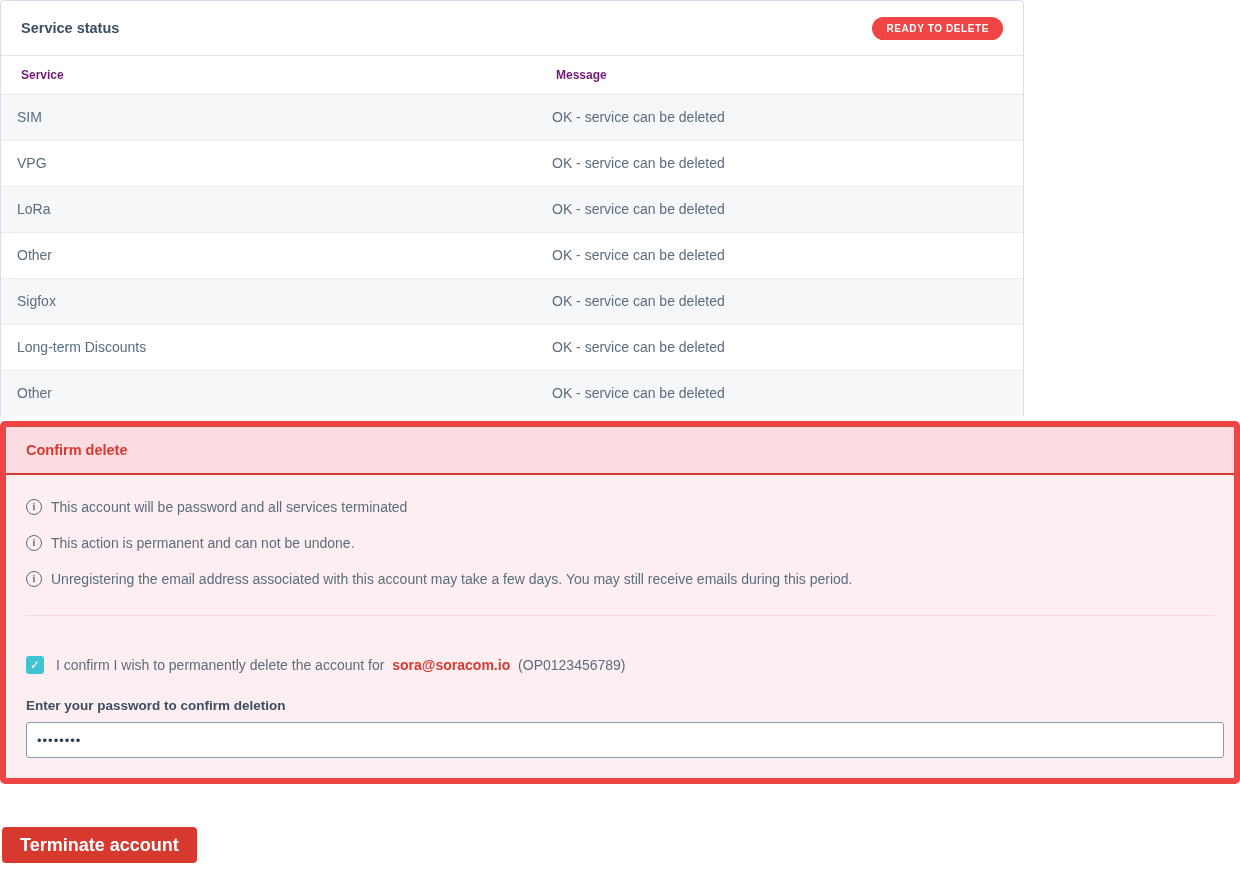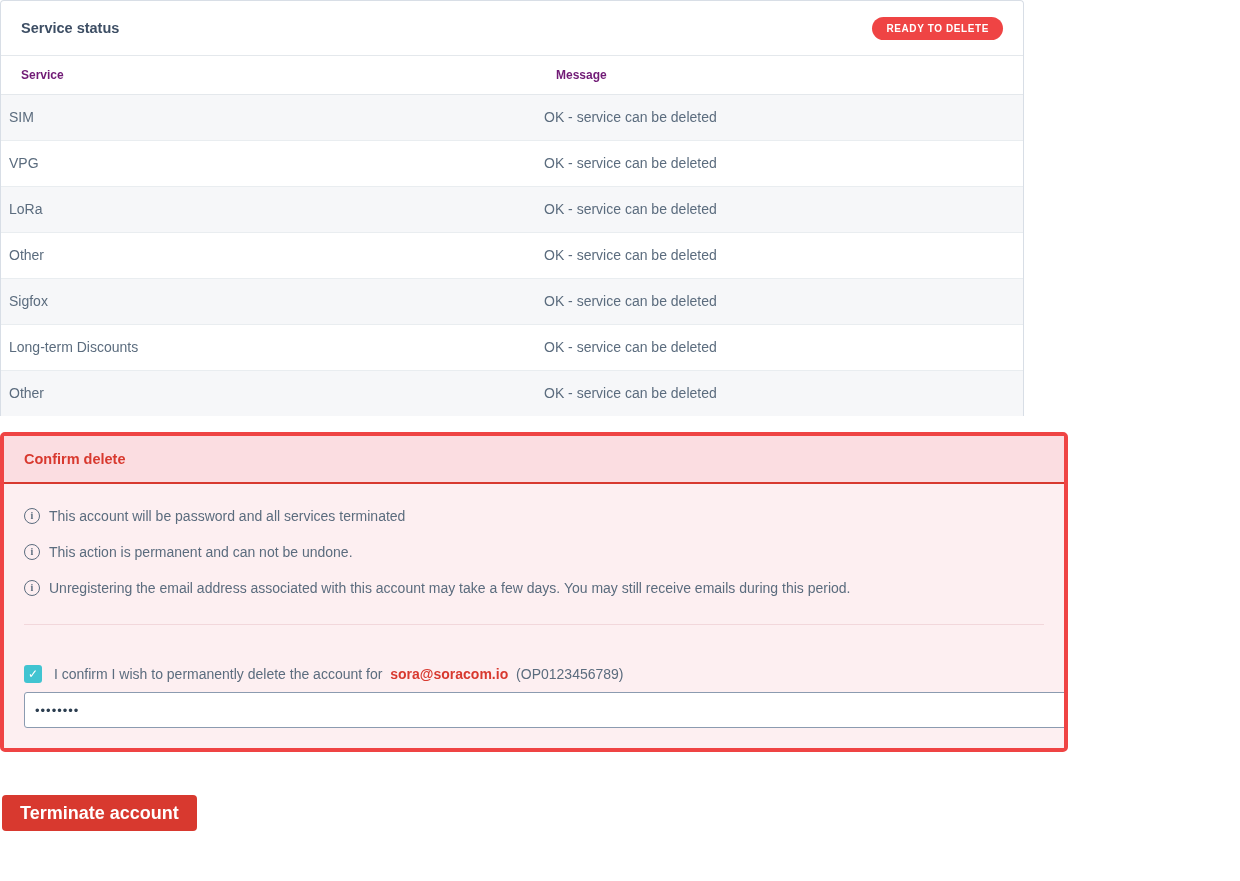--- a/index.html
+++ b/index.html
@@ -53,33 +53,33 @@
     color: #701a75;
     height: 38px;
     padding: 0 20px;
     border-bottom: 1px solid #e4e8ec;
   }
   .status-table col.col-service { width: 535px; }
   .status-table td {
     font-size: 14px;
     color: #5b6c7e;
     height: 46px;
-    padding: 0 8px;
+    padding: 0 16px;
     border-bottom: 1px solid #e9edf0;
   }
   .status-table tr.striped td { background: #f6f7f9; }
   .status-table tr:last-child td { border-bottom: none; }
 
   
   .danger-panel {
-    width: 1068px;
-    border: 4px solid #ef4444;
+    width: 1240px;
+    border: 6px solid #ef4444;
     border-radius: 5px;
     overflow: hidden;
-    margin-top: 16px;
+    margin-top: 5px;
   }
   .danger-header {
     background: #fbdde1;
     border-bottom: 2px solid #d8392f;
     padding: 0 20px;
     height: 48px;
     display: flex;
     align-items: center;
   }
   .danger-title {
@@ -268,20 +268,21 @@
 
     <div class="confirm-row">
       <span class="checkbox" role="checkbox" aria-checked="true"></span>
       <span>
         <span>I confirm I wish to permanently delete the account for</span>
         <a href="#" class="email-link">sora@soracom.io</a>
         <span>(OP0123456789)</span>
       </span>
     </div>
 
+    <label class="password-label">Enter your password to confirm deletion</label>
     <input type="password" class="password-input" value="••••••••" style="">
   </div>
 </section>
 
 
 <button class="terminate-btn">Terminate account</button>
 
 
 
 

